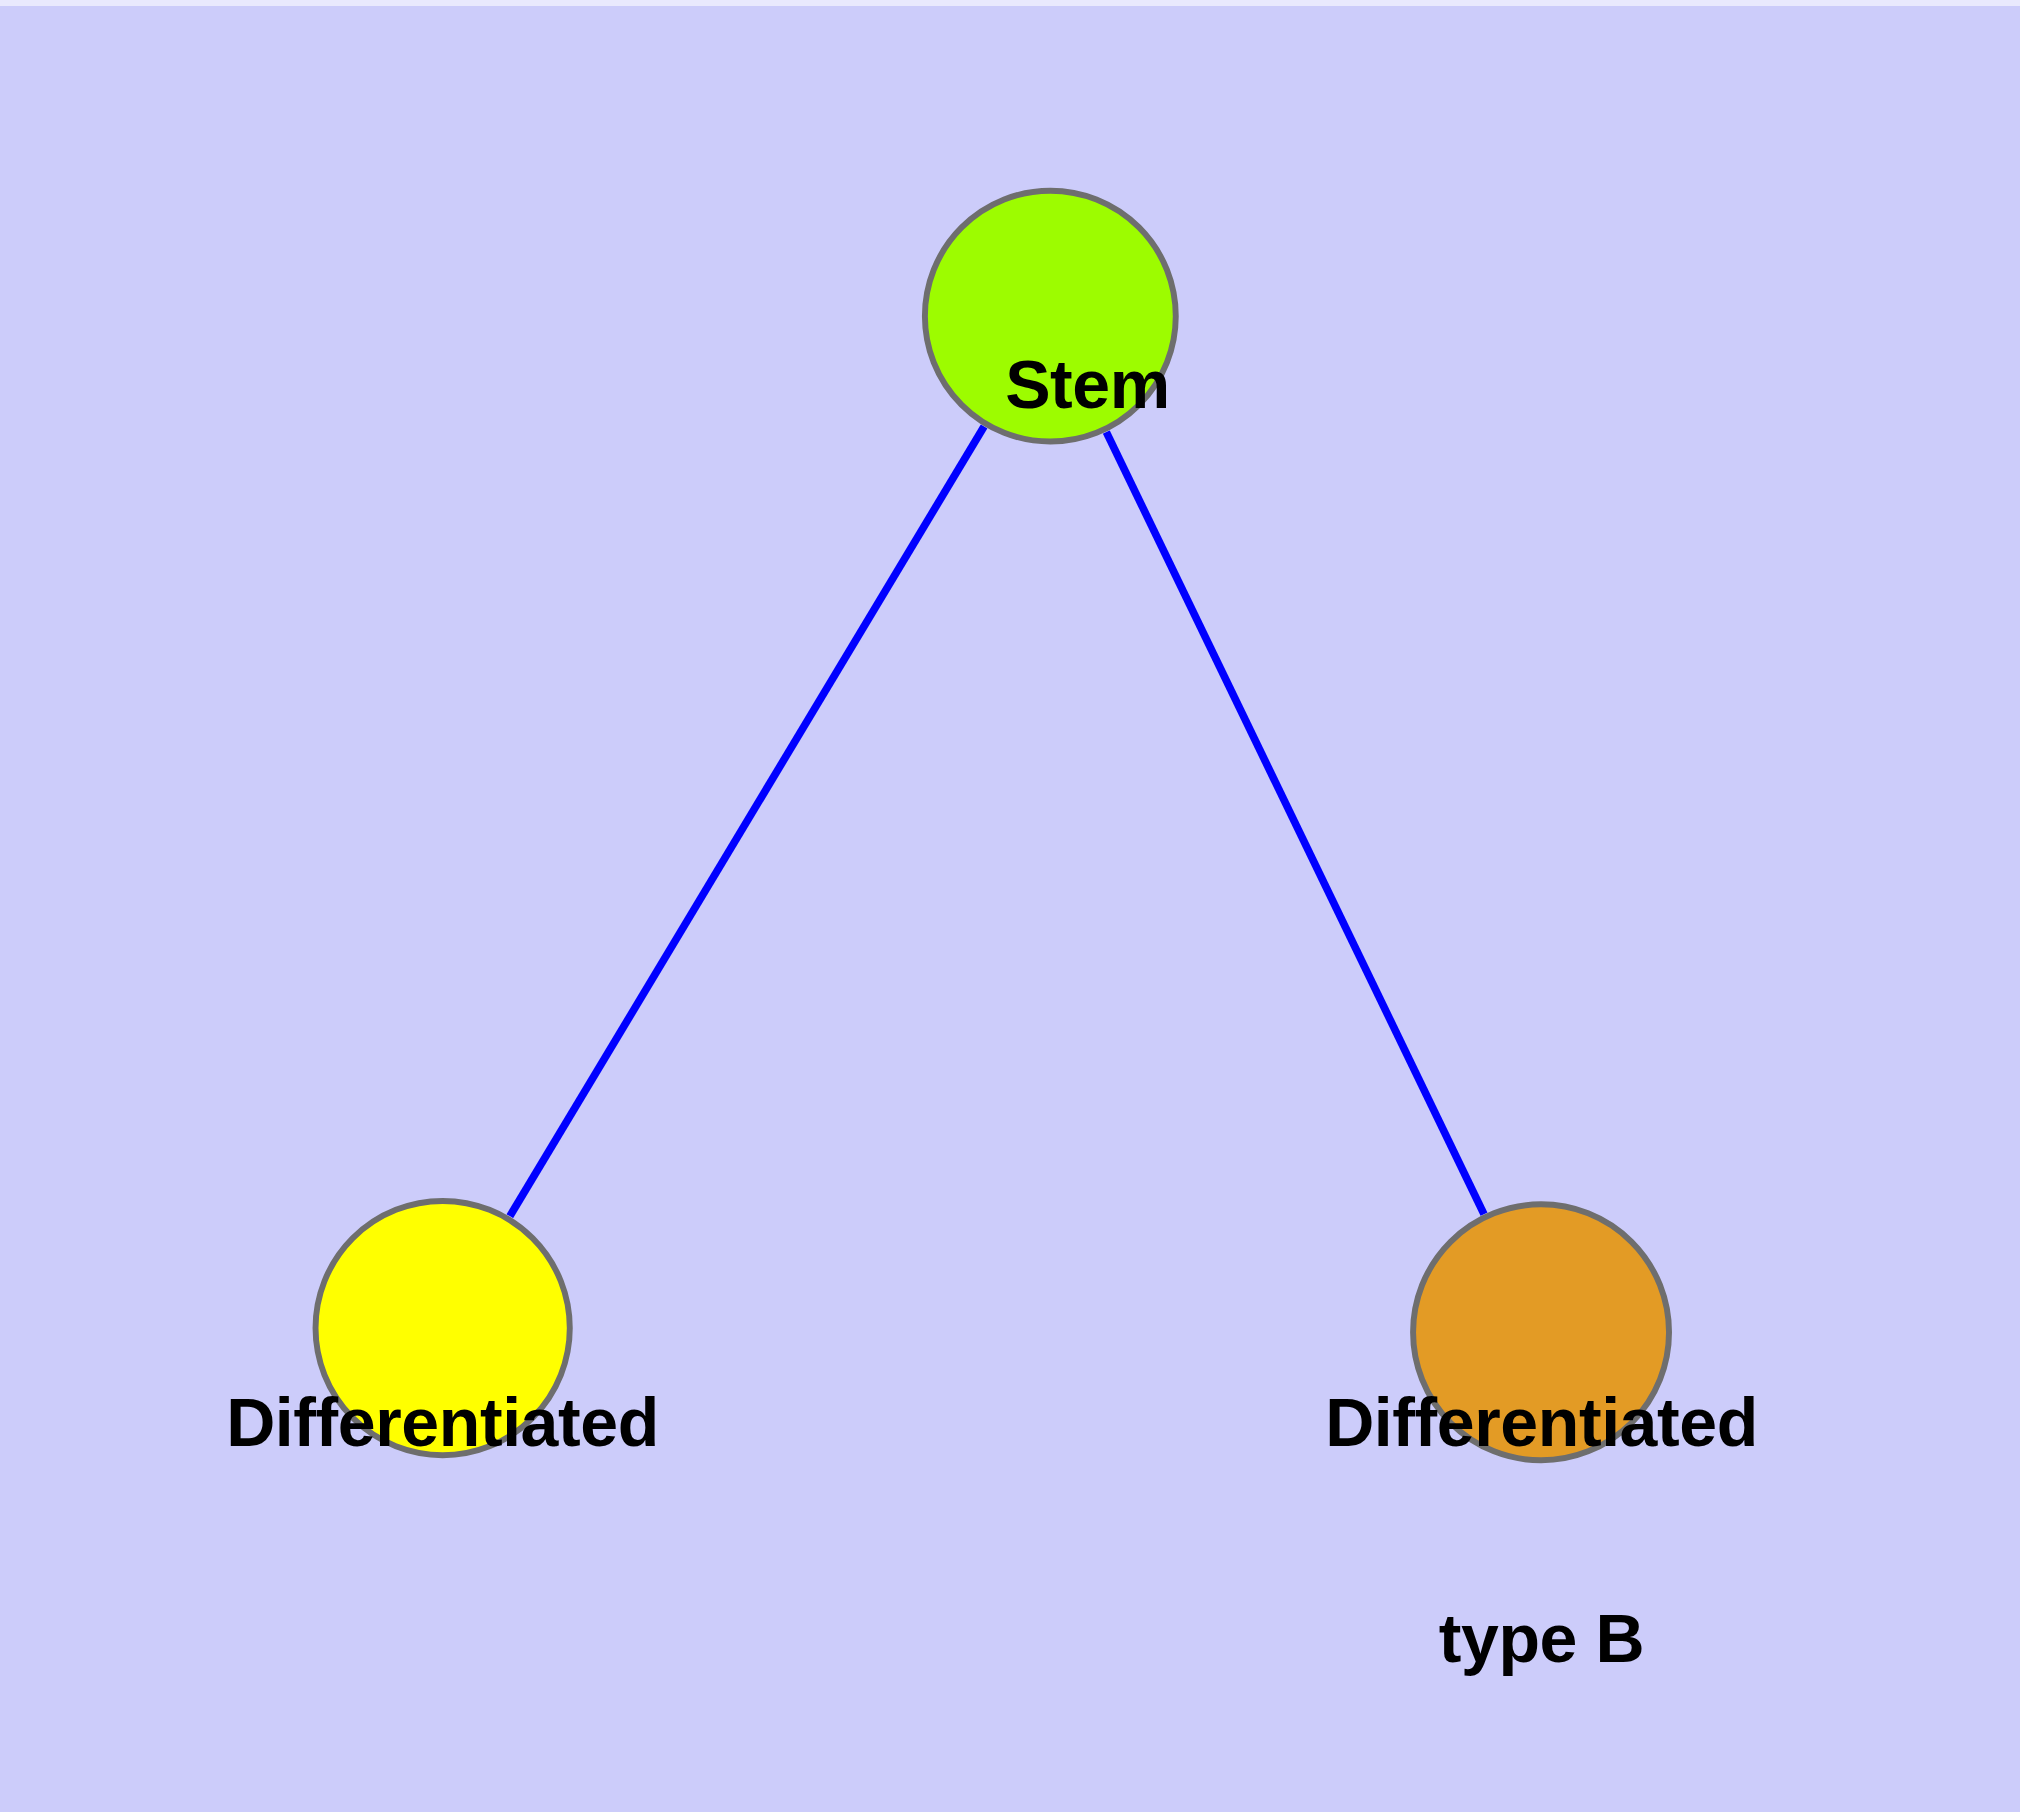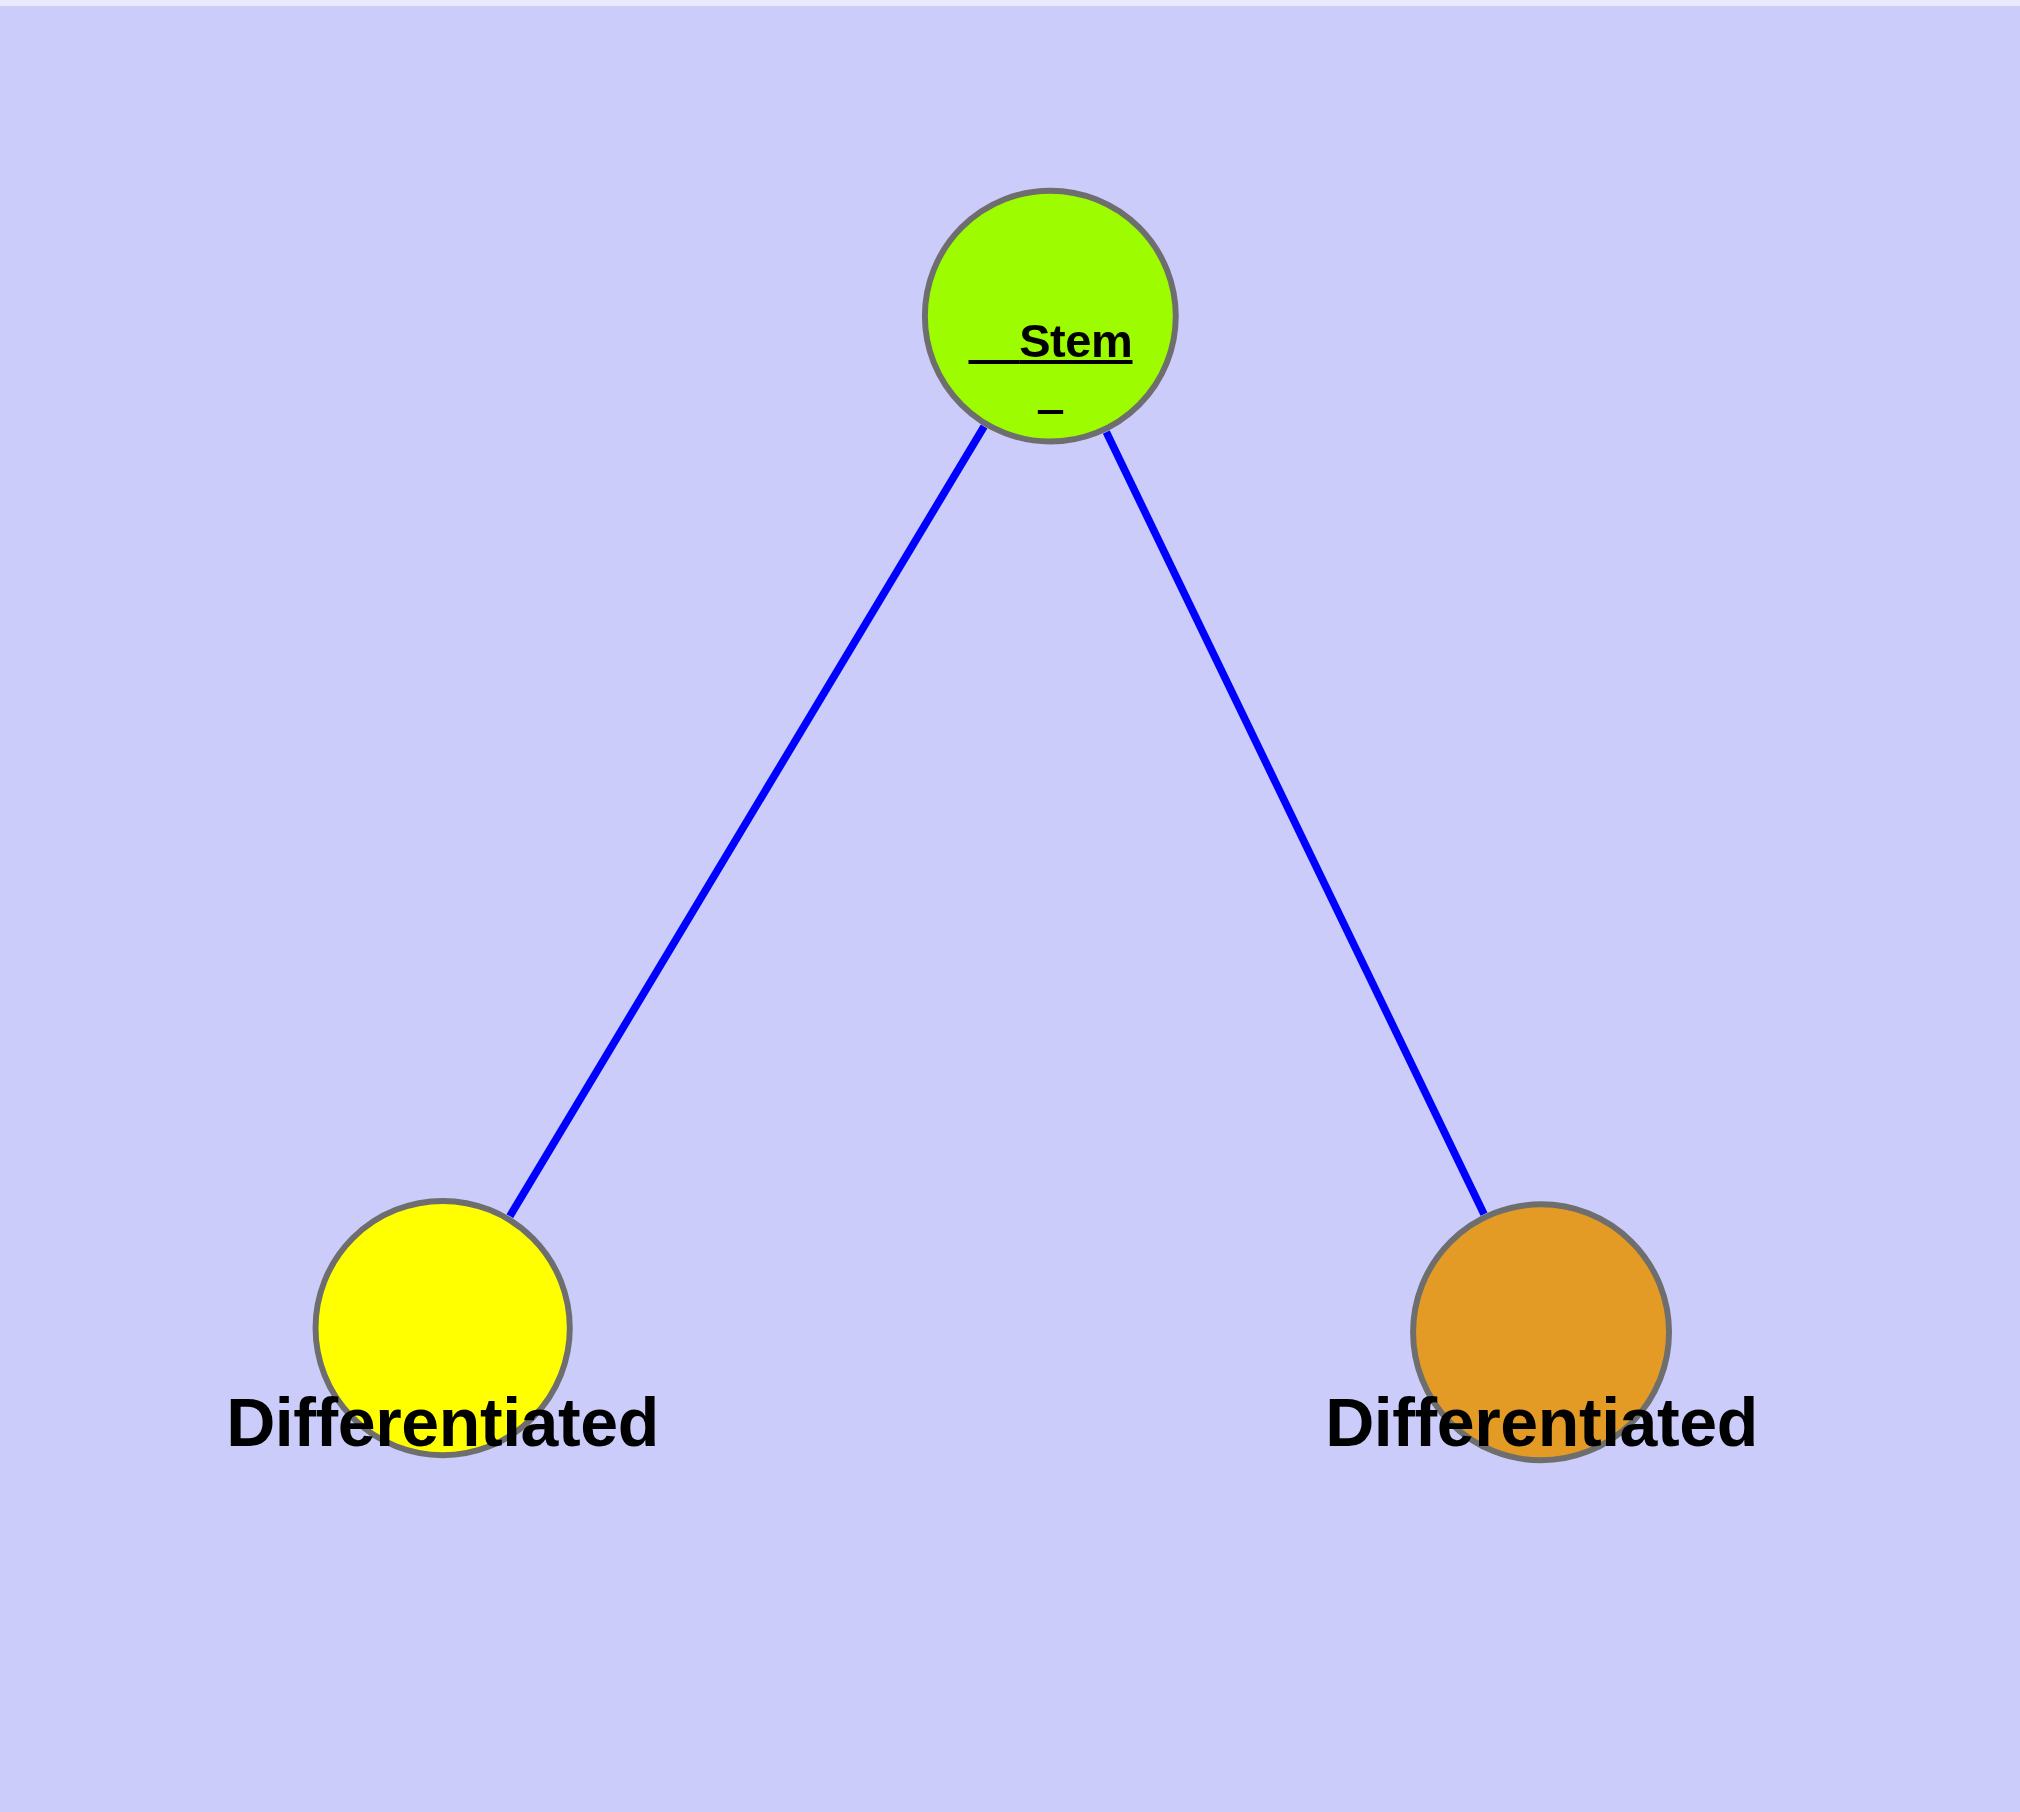--- a/index.html
+++ b/index.html
@@ -36,25 +36,24 @@
     color: #000000;
     font-weight: bold;
     text-align: center;
     white-space: pre;
     line-height: 1.06;
     letter-spacing: -0.4px;
     pointer-events: none;
     user-select: none;
   }
   #label-stem {
-    font-size: 47px;
+    font-size: 68px;
     left: 796px;
-    top: 266px;
+    top: 276px;
     width: 509px;
-    text-decoration: underline;
   }
   #label-a {
     font-size: 68px;
     left: 188px;
     top: 1242px;
     width: 509px;
   }
   #label-b {
     font-size: 68px;
     left: 1287px;
@@ -96,16 +95,17 @@
   <div class="node-label" id="label-stem">
     <span>Stem</span>
   </div>
 
   <div class="node-label" id="label-a">
     <div>Differentiated</div>
   </div>
 
   <div class="node-label" id="label-b">
     <div>Differentiated</div>
+    <div>type B</div>
   </div>
 
 </div>
 
 
 </body></html>

